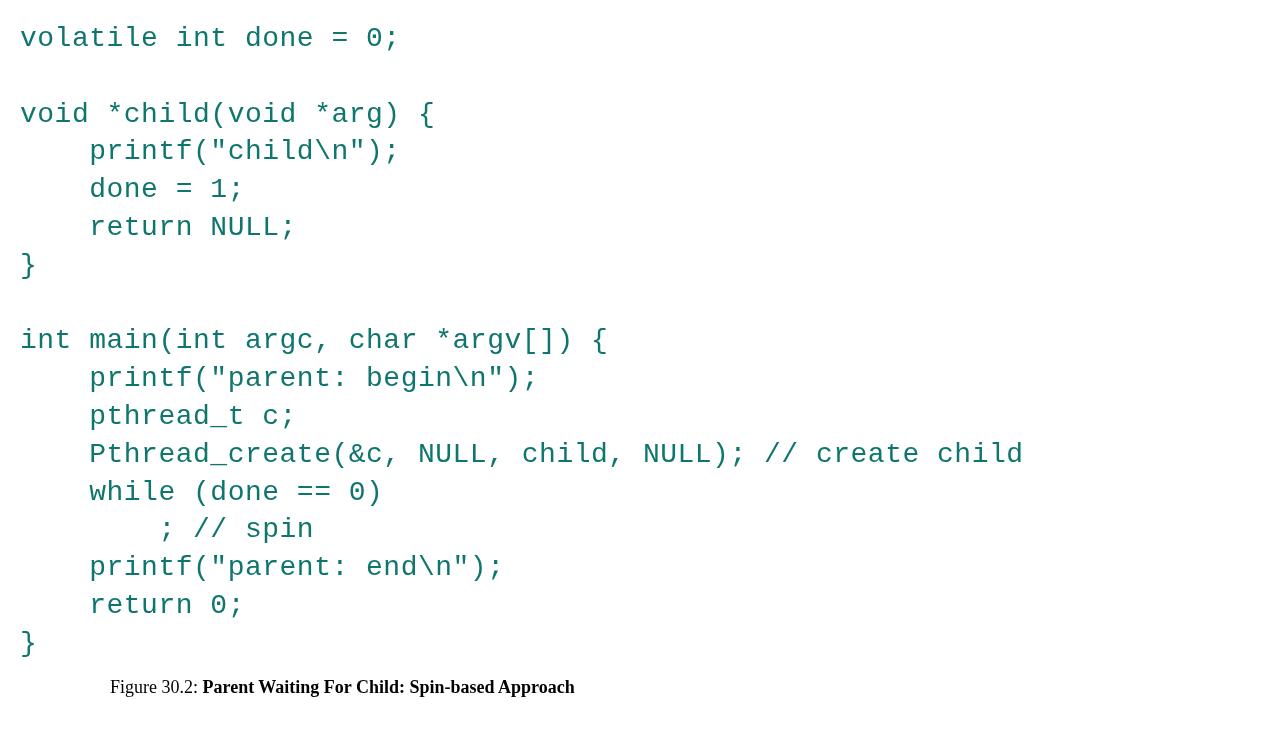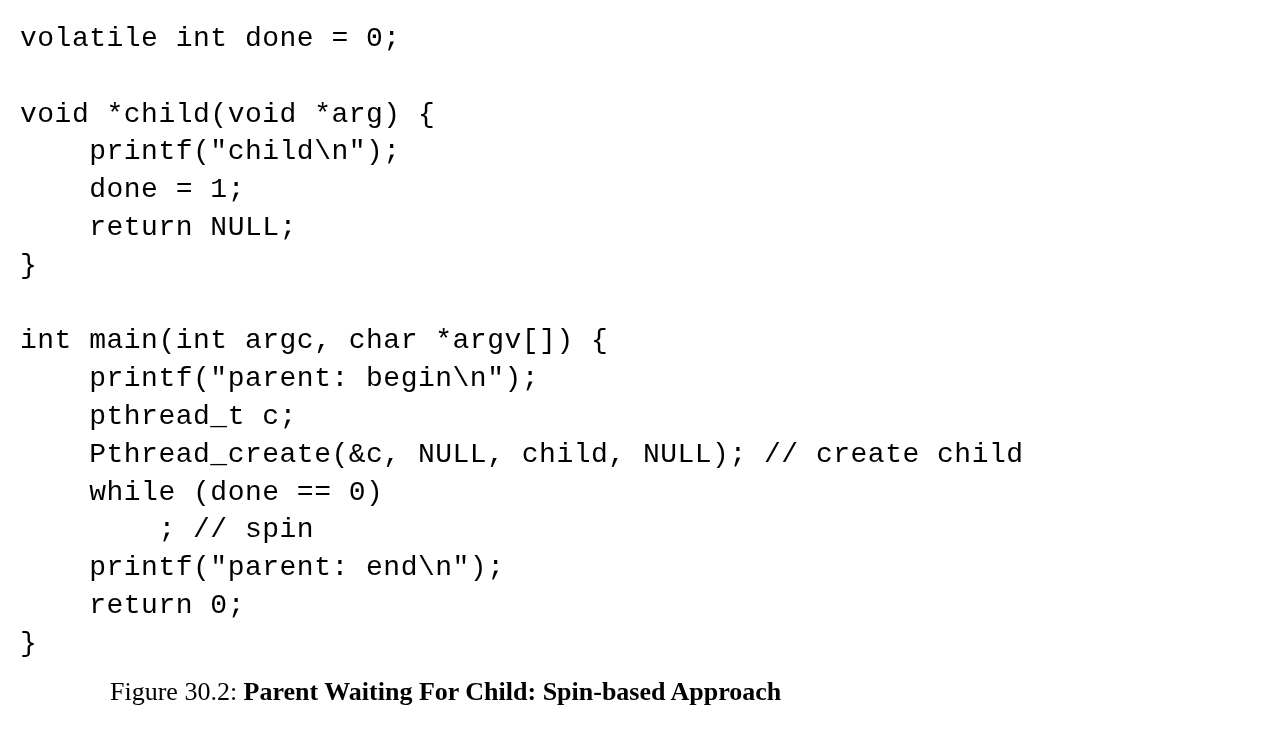--- a/index.html
+++ b/index.html
@@ -5,28 +5,28 @@
     body {
       background: #ffffff;
       margin: 0;
       padding: 20px 0 0 20px;
       font-family: Georgia, 'Times New Roman', serif;
     }
     .code-block {
       font-family: 'Courier New', Courier, monospace;
       font-size: 28px;
       line-height: 1.35;
-      color: #000000;
+      color: #0f766e;
       white-space: pre;
       margin: 0;
       letter-spacing: 0.5px;
     }
     .caption {
       font-family: 'Palatino Linotype', Palatino, Georgia, serif;
-      font-size: 26px;
+      font-size: 18px;
       text-align: left;
       margin-top: 14px;
       margin-left: 90px;
       color: #000;
     }
     .caption .label {
       font-weight: normal;
     }
     .caption .title {
       font-weight: bold;

